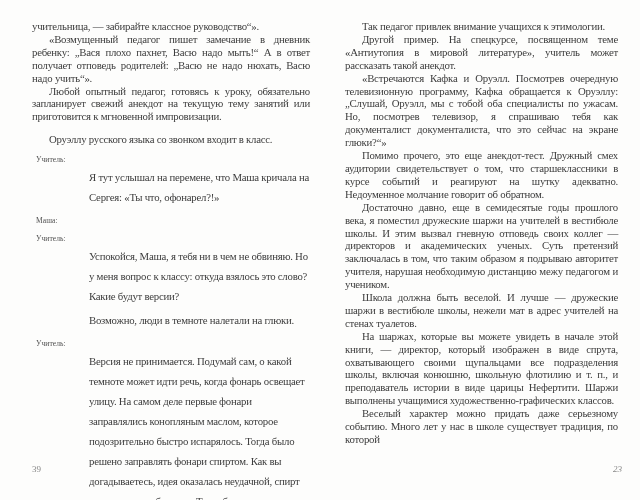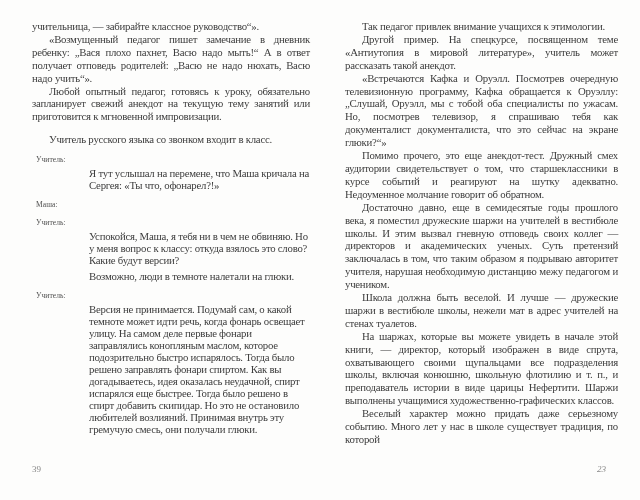--- a/index.html
+++ b/index.html
@@ -46,47 +46,47 @@
     margin: 9px 0 3px 0;
     font-size: 7.5px;
     line-height: 9px;
     letter-spacing: 0.1px;
     color: #4d4d4d;
   }
   .dlg-text {
     margin: 0 0 0 53px;
     width: 222px;
     font-size: 10.8px;
-    line-height: 12px;
+    line-height: 20px;
     letter-spacing: -0.25px;
     text-align: left;
   }
 
   .pagenum {
     position: absolute;
     top: 444px;
     font-size: 9px;
     line-height: 10px;
     color: #878787;
   }
   .pagenum.num-left  { left: 0; }
-  .pagenum.num-right { left: 252px; font-style: italic; }
+  .pagenum.num-right { left: 268px; font-style: italic; }
 </style>
 </head>
 <body>
 
 <div class="spread">
 
   <div class="page left">
     <div>
         <p class="para">учительница, — забирайте классное руководство“».</p>
         <p class="para indent">«Возмущенный педагог пишет замечание в дневник ребенку: „Вася плохо пахнет, Васю надо мыть!“ А в ответ получает отповедь родителей: „Васю не надо нюхать, Васю надо учить“».</p>
         <p class="para indent">Любой опытный педагог, готовясь к уроку, обязательно запланирует свежий анекдот на текущую тему занятий или приготовится к мгновенной импровизации.</p>
       </div>
-    <p class="scene">Учитель русского языка со звонком входит в класс.</p>
+    <p class="scene">Оруэллу русского языка со звонком входит в класс.</p>
     <div>
         <div class="dlg-entry">
           <div class="dlg-label">Учитель:</div>
           <div class="dlg-text">Я тут услышал на перемене, что Маша кричала на Сергея: «Ты что, офонарел?!»</div>
         </div>
         <div class="dlg-entry">
           <div class="dlg-label">Маша:</div>
         </div>
         <div class="dlg-entry">
           <div class="dlg-label">Учитель:</div>

